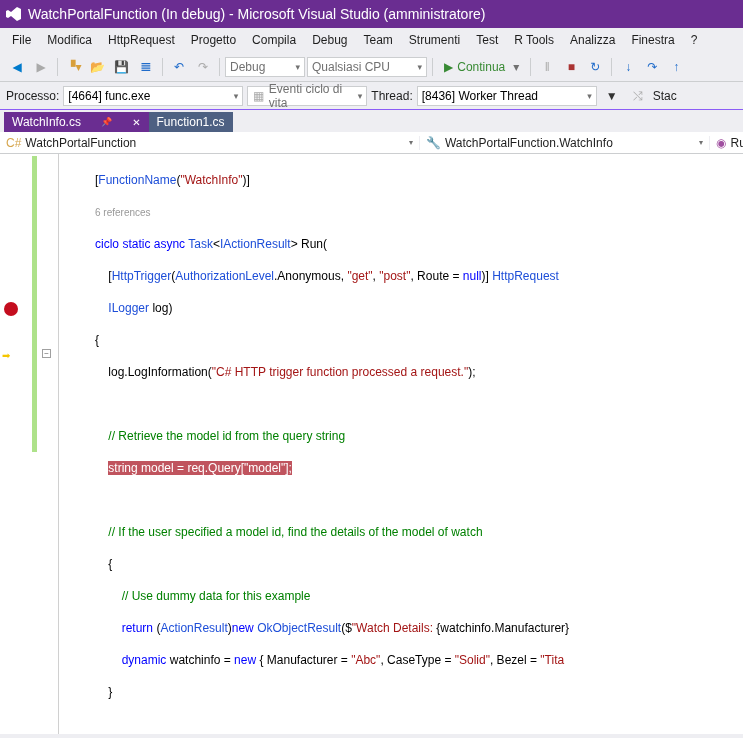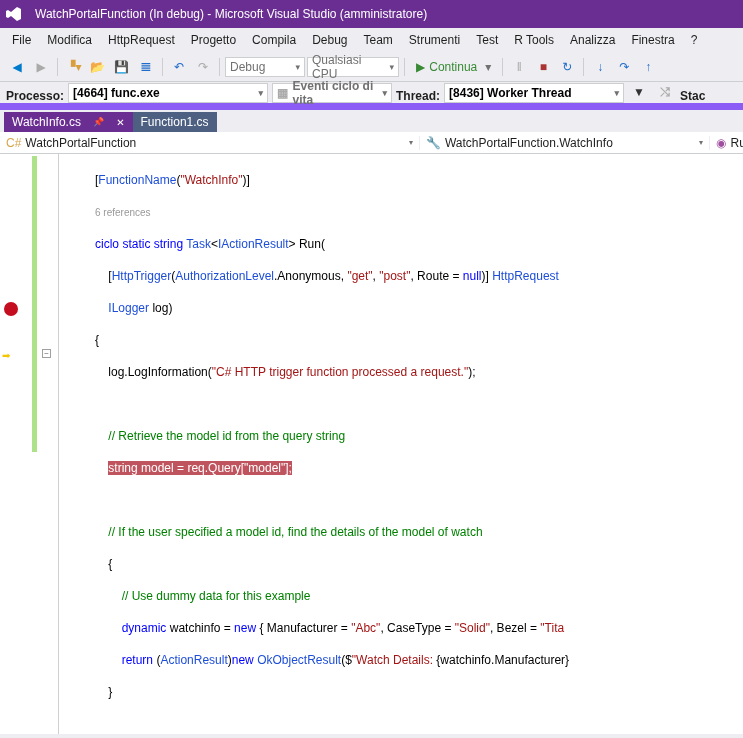--- a/index.html
+++ b/index.html
@@ -1,32 +1,32 @@
 <!DOCTYPE html>
 <html><head>
 <meta charset="utf-8">
 <style>
   * { margin: 0; padding: 0; box-sizing: border-box; font-family: 'Segoe UI', Tahoma, sans-serif; font-size: 12px; }
   body { background: #eeeef2; width: 743px; height: 738px; overflow: hidden; display: flex; flex-direction: column; }
   .titlebar { background: #6a2d91; color: #fff; height: 28px; display: flex; align-items: center; padding: 0 6px; gap: 6px; }
   .titlebar .vs-icon { width: 16px; height: 16px; }
-  .titlebar .title-text { color: #fff; font-size: 12px; margin-left: 7px; }
+  .titlebar .title-text { color: #fff; font-size: 14px; }
   .menubar { background: #eeeef2; height: 24px; display: flex; align-items: center; gap: 4px; padding: 12px 6px; }
   .menubar span { padding: 2px 6px; color: #1e1e1e; }
   .toolbar { background: #eeeef2; height: 30px; display: flex; align-items: center; gap: 2px; padding: 0 6px; border-bottom: 1px solid #ccced0; }
-  .toolbar2 { background: #eeeef2; height: 28px; display: flex; align-items: flex-end; gap: 4px; padding: 0 6px; border-bottom: 7px solid #8b5cf6; font-weight: bold; }
+  .toolbar2 { background: #eeeef2; height: 28px; display: flex; align-items: center; gap: 4px; padding: 0 6px; border-bottom: 1px solid #8b5cf6; }
   .tb-btn { display: inline-flex; align-items: center; justify-content: center; width: 22px; height: 22px; color: #333; }
   .tb-sep { width: 1px; height: 18px; background: #ccced0; margin: 0 3px; }
   .combo { background: #fff; border: 1px solid #ccced0; height: 20px; display: inline-flex; align-items: center; padding: 0 4px; gap: 4px; color: #717171; }
   .combo .chev { color: #717171; font-size: 9px; }
   .continua-btn { display: inline-flex; align-items: center; gap: 4px; color: #388a34; padding: 0 6px; height: 22px; }
   .continua-btn .tri { color: #388a34; }
   .proc-label { color: #1e1e1e; }
   .tabs { background: #eeeef2; height: 22px; display: flex; align-items: flex-end; padding-left: 4px; }
-  .tab { background: #6a2d91; color: #fff; padding: 3px 8px; display: flex; align-items: center; gap: 12px; font-size: 11px; margin-top: 45px; }
+  .tab { background: #6a2d91; color: #fff; padding: 3px 8px; display: flex; align-items: center; gap: 20px; font-size: 11px; margin-top: 45px; }
   .tab.active { background: #6a2d91; }
   .tab.inactive { background: #4d6082; }
   .tab .pin { color: #fff; font-size: 9px; }
   .tab .close { color: #fff; font-size: 10px; }
   .crumbs { background: #fff; height: 22px; display: flex; align-items: center; border-bottom: 1px solid #ccced0; font-size: 11px; }
   .crumb { display: flex; align-items: center; padding: 0 6px; gap: 4px; color: #1e1e1e; border-right: 1px solid #eeeef2; flex: 0 0 auto; }
   .crumb.fill { flex: 0 0 420px; }
   .crumb.fill2 { flex: 0 0 290px; }
   .crumb .chev { font-size: 8px; color: #717171; }
   .editor-area { position: relative; flex: 0 0 330px; background: #fff; display: flex; }
@@ -84,21 +84,21 @@
   <span class="tb-btn" style="color:#1f6bca">💾</span>
   <span class="tb-btn" style="color:#1f6bca">𝌆</span>
   <span class="tb-sep"></span>
   <span class="tb-btn" style="color:#1f6bca">↶</span>
   <span class="tb-btn" style="color:#aaa">↷</span>
   <span class="tb-sep"></span>
   <span class="combo" style="width:80px">
       <span>Debug</span>
       <span class="chev" style="margin-left:auto">▾</span>
     </span>
-  <span class="combo" style="width:92px">
+  <span class="combo" style="width:120px">
       <span>Qualsiasi CPU</span>
       <span class="chev" style="margin-left:auto">▾</span>
     </span>
   <span class="tb-sep"></span>
   <span class="continua-btn">
       <span class="tri">▶</span>
       <span>Continua</span>
       <span class="chev" style="color:#717171;margin-left:4px">▾</span>
     </span>
   <span class="tb-sep"></span>
@@ -106,21 +106,21 @@
   <span class="tb-btn" style="color:#a33">■</span>
   <span class="tb-btn" style="color:#1f6bca">↻</span>
   <span class="tb-sep"></span>
   <span class="tb-btn" style="color:#1f6bca">↓</span>
   <span class="tb-btn" style="color:#1f6bca">↷</span>
   <span class="tb-btn" style="color:#1f6bca">↑</span>
 </div>
 
 <div class="toolbar2">
   <span class="proc-label">Processo:</span>
-  <span class="combo" style="width:200px;color:#000">
+  <span class="combo" style="width:180px;color:#000">
       <span>[4664] func.exe</span>
       <span class="chev" style="margin-left:auto">▾</span>
     </span>
   <span class="combo" style="width:120px">
       <span class="tb-btn" style="width:14px;color:#aaa">▦</span>
       <span>Eventi ciclo di vita</span>
       <span class="chev">▾</span>
     </span>
   <span class="proc-label">Thread:</span>
   <span class="combo" style="width:180px;color:#000">
@@ -166,29 +166,29 @@
     <div class="cur-arrow" style="top:196px">➡</div>
     <div class="change-bar"></div>
   </div>
   <div class="outline">
     <div class="minus" style="top:195px">−</div>
   </div>
   <div class="rail"></div>
   <div class="code">
 <div class="line">         <span class="c-txt">[</span><span class="c-type">FunctionName</span><span class="c-txt">(</span><span class="c-str">"WatchInfo"</span><span class="c-txt">)]</span></div>
 <div class="line">         <span class="small-ref">6 references</span></div>
-<div class="line">         <span class="c-kw">ciclo</span> <span class="c-kw">static</span> <span class="c-kw">string</span> <span class="c-type">Task</span><span class="c-txt">&lt;</span><span class="c-type">IActionResult</span><span class="c-txt">&gt; Run(</span></div>
+<div class="line">         <span class="c-kw">ciclo</span> <span class="c-kw">static</span> <span class="c-kw">async</span> <span class="c-type">Task</span><span class="c-txt">&lt;</span><span class="c-type">IActionResult</span><span class="c-txt">&gt; Run(</span></div>
 <div class="line">             <span class="c-txt">[</span><span class="c-type">HttpTrigger</span><span class="c-txt">(</span><span class="c-type">AuthorizationLevel</span><span class="c-txt">.Anonymous, </span><span class="c-str">"get"</span><span class="c-txt">, </span><span class="c-str">"post"</span><span class="c-txt">, Route = </span><span class="c-kw">null</span><span class="c-txt">)] </span><span class="c-type">HttpRequest</span></div>
 <div class="line">             <span class="c-type">ILogger</span><span class="c-txt"> log)</span></div>
 <div class="line">         <span class="c-txt">{</span></div>
 <div class="line">             <span class="c-txt">log.LogInformation(</span><span class="c-str">"C# HTTP trigger function processed a request."</span><span class="c-txt">);</span></div>
 <div class="line"> </div>
 <div class="line">             <span class="c-cmt">// Retrieve the model id from the query string</span></div>
 <div class="line">             <span class="hl-red">string model = req.Query["model"];</span></div>
 <div class="line"> </div>
 <div class="line">             <span class="c-cmt">// If the user specified a model id, find the details of the model of watch</span></div>
 <div class="line">             <span class="c-txt">{</span></div>
 <div class="line">                 <span class="c-cmt">// Use dummy data for this example</span></div>
+<div class="line">                 <span class="c-kw">return</span><span class="c-txt"> (</span><span class="c-type">ActionResult</span><span class="c-txt">)</span><span class="c-kw">new</span><span class="c-txt"> </span><span class="c-type">OkObjectResult</span><span class="c-txt">($</span><span class="c-str">"Watch Details: </span><span class="c-txt">{watchinfo.Manufacturer}</span></div>
 <div class="line">                 <span class="c-kw">dynamic</span><span class="c-txt"> watchinfo = </span><span class="c-kw">new</span><span class="c-txt"> { Manufacturer = </span><span class="c-str">"Abc"</span><span class="c-txt">, CaseType = </span><span class="c-str">"Solid"</span><span class="c-txt">, Bezel = </span><span class="c-str">"Tita</span></div>
-<div class="line">                 <span class="c-kw">return</span><span class="c-txt"> (</span><span class="c-type">ActionResult</span><span class="c-txt">)</span><span class="c-kw">new</span><span class="c-txt"> </span><span class="c-type">OkObjectResult</span><span class="c-txt">($</span><span class="c-str">"Watch Details: </span><span class="c-txt">{watchinfo.Manufacturer}</span></div>
 <div class="line">             <span class="c-txt">}</span></div>
   </div>
 </div>
 
 </body></html>

